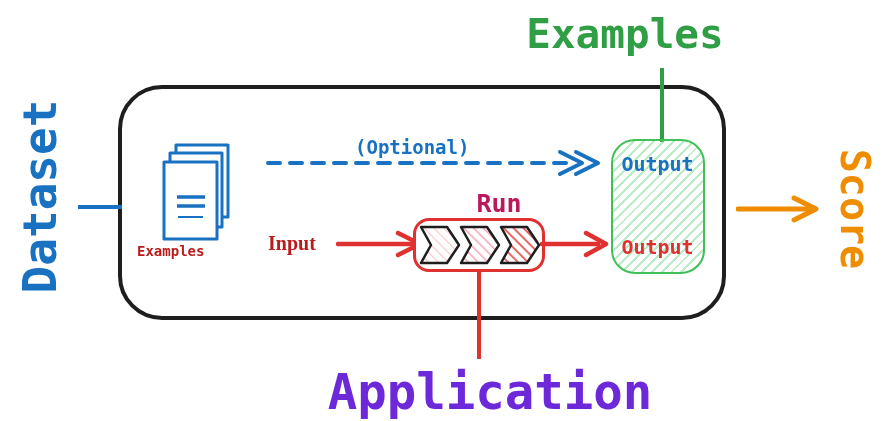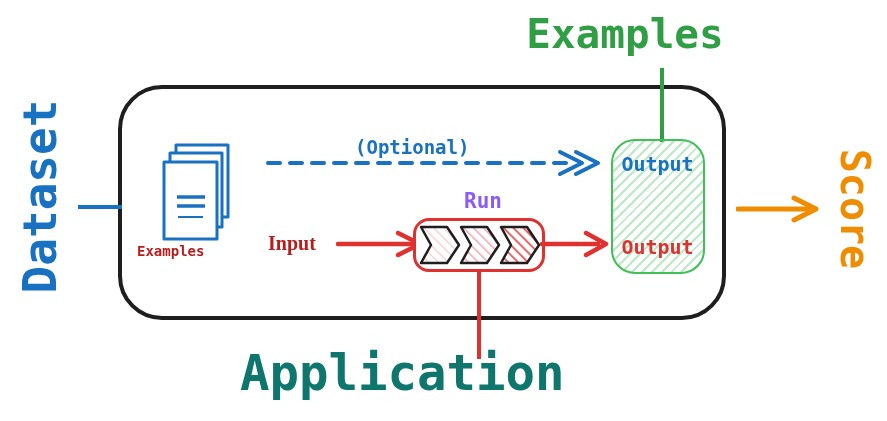--- a/index.html
+++ b/index.html
@@ -20,37 +20,37 @@
   }
   .lbl-score{
     left:791px;top:187px;width:128px;height:44px;line-height:44px;text-align:center;
     font-size:40px;color:#f08c00;transform:rotate(90deg);z-index:3;
   }
   .lbl-evaluator{
     left:475px;top:10px;width:300px;text-align:center;
     font-size:41px;color:#2f9e44;z-index:3;
   }
   .lbl-application{
-    left:240px;top:345px;width:500px;text-align:left;
-    font-size:49px;color:#0f766e;z-index:3;
+    left:240px;top:364px;width:500px;text-align:center;
+    font-size:49px;color:#6d28d9;z-index:3;
   }
   
   .dataset-line{left:78px;top:205px;width:44px;height:4px;background:#1971c2;z-index:2;}
   .evaluator-line{left:660px;top:68px;width:4px;height:74px;background:#2f9e44;z-index:2;}
   .application-line{left:477px;top:271px;width:4px;height:88px;background:#e03131;z-index:2;}
   
   .docs-icon{left:162px;top:143px;z-index:3;}
   .lbl-examples{left:137px;top:243px;width:122px;text-align:left;font-size:14px;color:#b91c1c;z-index:3;}
   
   .optional-arrow{left:266px;top:149px;z-index:2;}
   .lbl-optional{left:355px;top:136px;width:122px;text-align:left;font-size:19px;color:#1971c2;z-index:3;}
   
   .lbl-input{left:268px;top:232px;font-size:20px;color:#b91c1c;z-index:3;font-family:Liberation Serif, serif;}
   .input-arrow{left:336px;top:230px;z-index:3;}
-  .lbl-run{left:458px;top:189px;width:50px;text-align:center;font-size:21px;color:#8b5cf6;z-index:3;}
+  .lbl-run{left:474px;top:189px;width:50px;text-align:center;font-size:25px;color:#be185d;z-index:3;}
   .run-box{
     left:413px;top:218px;width:126px;height:48px;
     border:3px solid #e03131;border-radius:16px;background:#ffffff;z-index:3;
   }
   .chevrons{left:419px;top:224px;z-index:4;}
   .run-out-arrow{left:540px;top:230px;z-index:3;}
   
   .output-box{
     left:611px;top:139px;width:90px;height:131px;
     border:2.5px solid #40c057;border-radius:24px;z-index:2;

